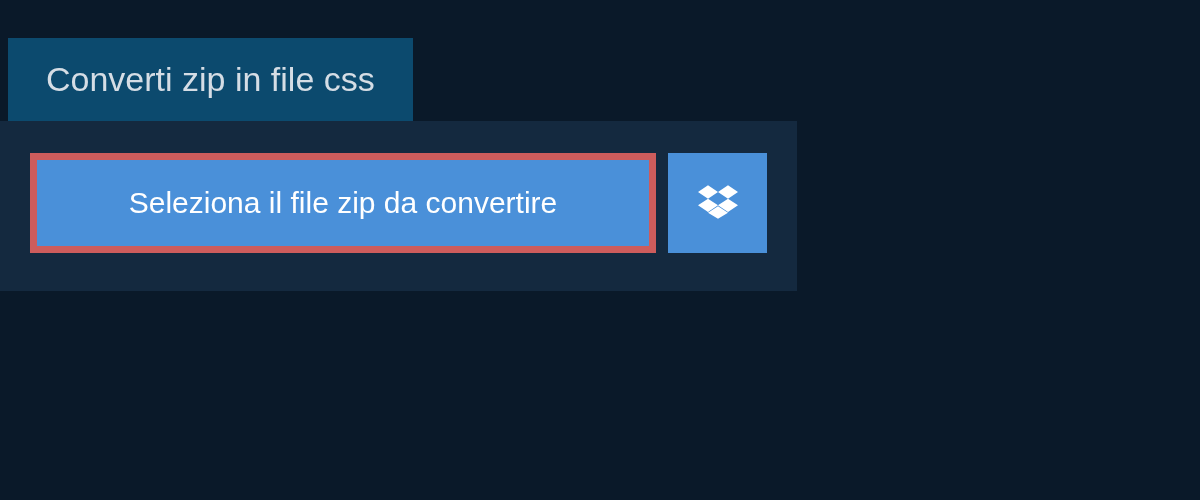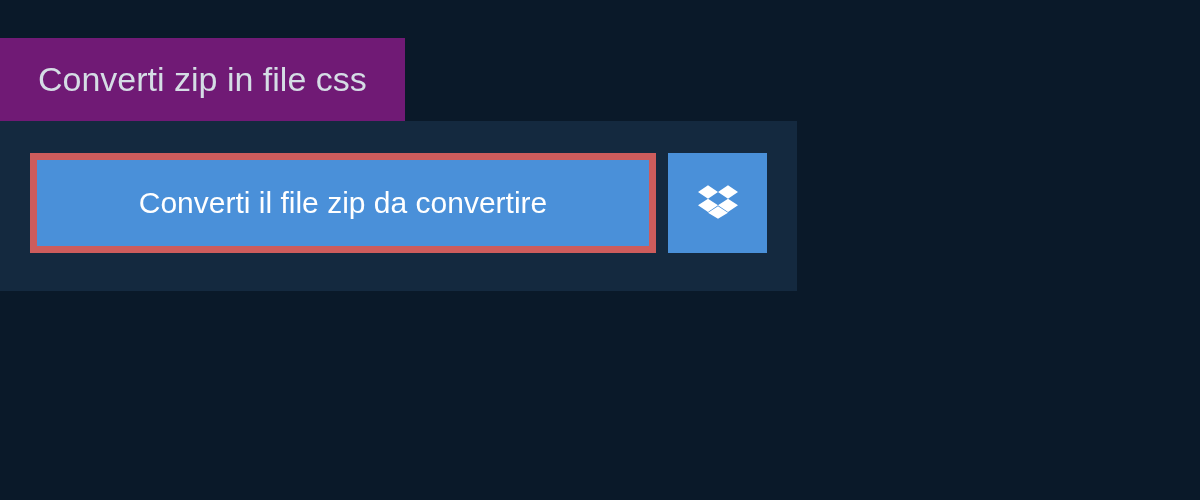--- a/index.html
+++ b/index.html
@@ -9,24 +9,24 @@
     }
     body {
       width: 1200px;
       height: 500px;
       background: #0a1929;
       font-family: -apple-system, BlinkMacSystemFont, 'Segoe UI', sans-serif;
       overflow: hidden;
     }
     .tab-header {
       display: inline-block;
-      background: #701a75;
+      background: #0c4a6e;
       padding: 22px 38px;
       margin-top: 38px;
-      margin-left: 0;
+      margin-left: 8px;
     }
     .tab-title {
       color: #d5dde5;
       font-size: 34px;
       font-weight: 300;
     }
     .content-panel {
       background: #14293f;
       width: 797px;
       padding: 32px 30px 38px 30px;
@@ -69,21 +69,21 @@
 
 
 
 <div class="tab-header">
   <div class="tab-title">Converti zip in file css</div>
 </div>
 
 <div class="content-panel">
   <div class="button-row">
     <button class="select-file-button">
-      <span>Converti il file zip da convertire</span>
+      <span>Seleziona il file zip da convertire</span>
     </button>
     <button class="dropbox-button">
       <span>
         <svg viewBox="0 0 24 24" xmlns="http://www.w3.org/2000/svg">
           <path d="M6 2L0 6l6 4-6 4 6 4 6-4 6 4 6-4-6-4 6-4-6-4-6 4-6-4zm6 4l6 4-6 4-6-4 6-4zm-6 12.5l6-4 6 4-6 3.5-6-3.5z"></path>
         </svg>
       </span>
     </button>
   </div>
 </div>

